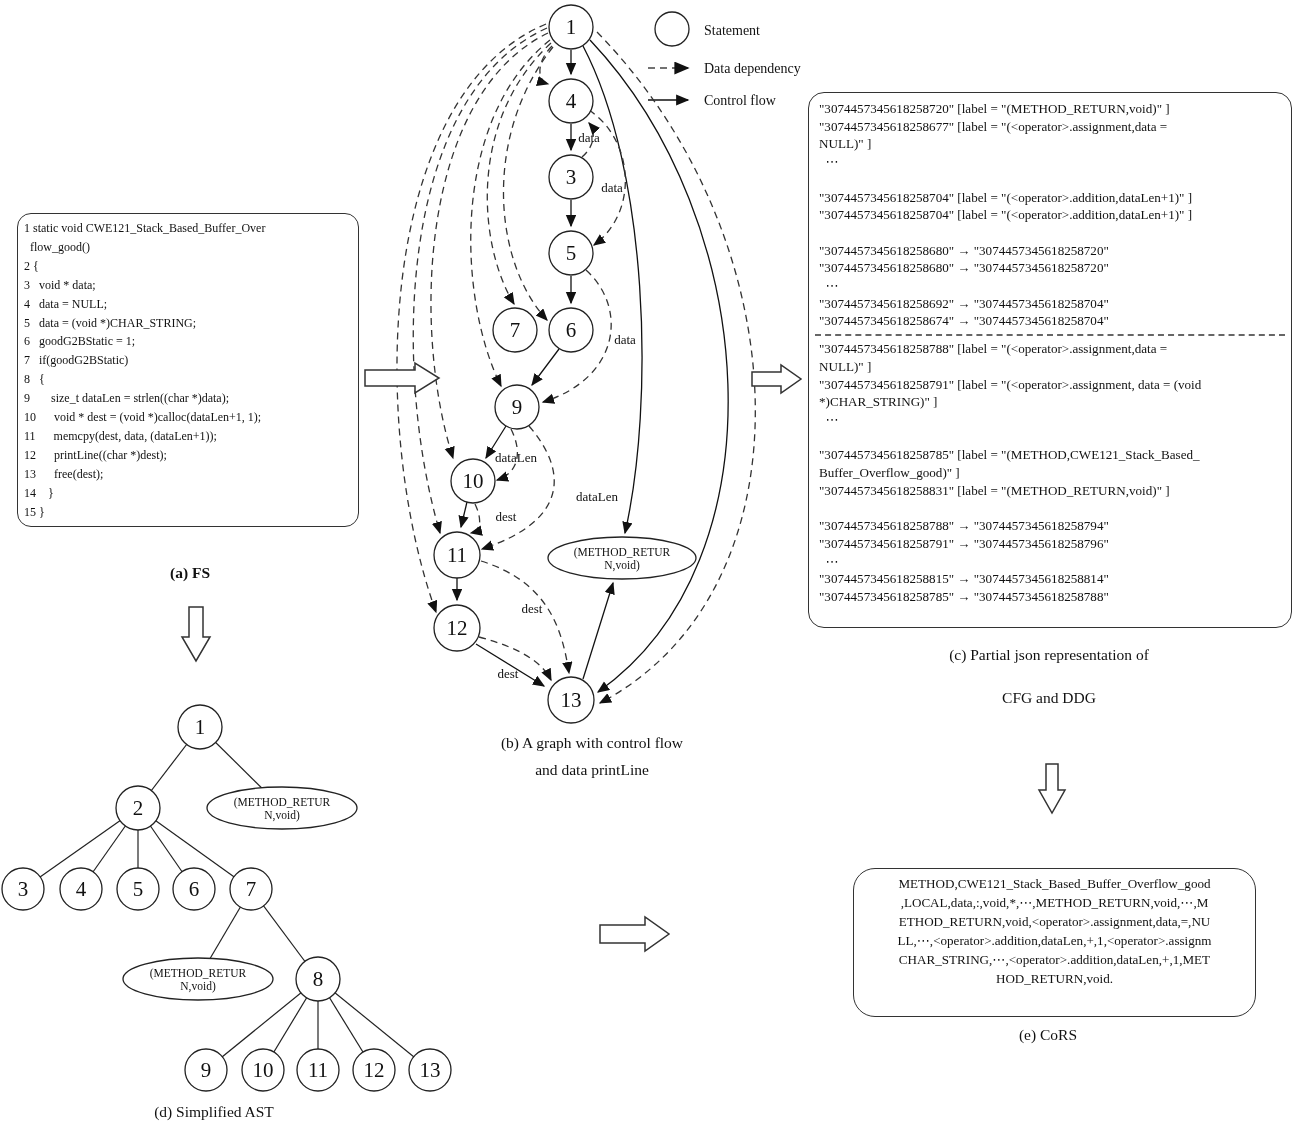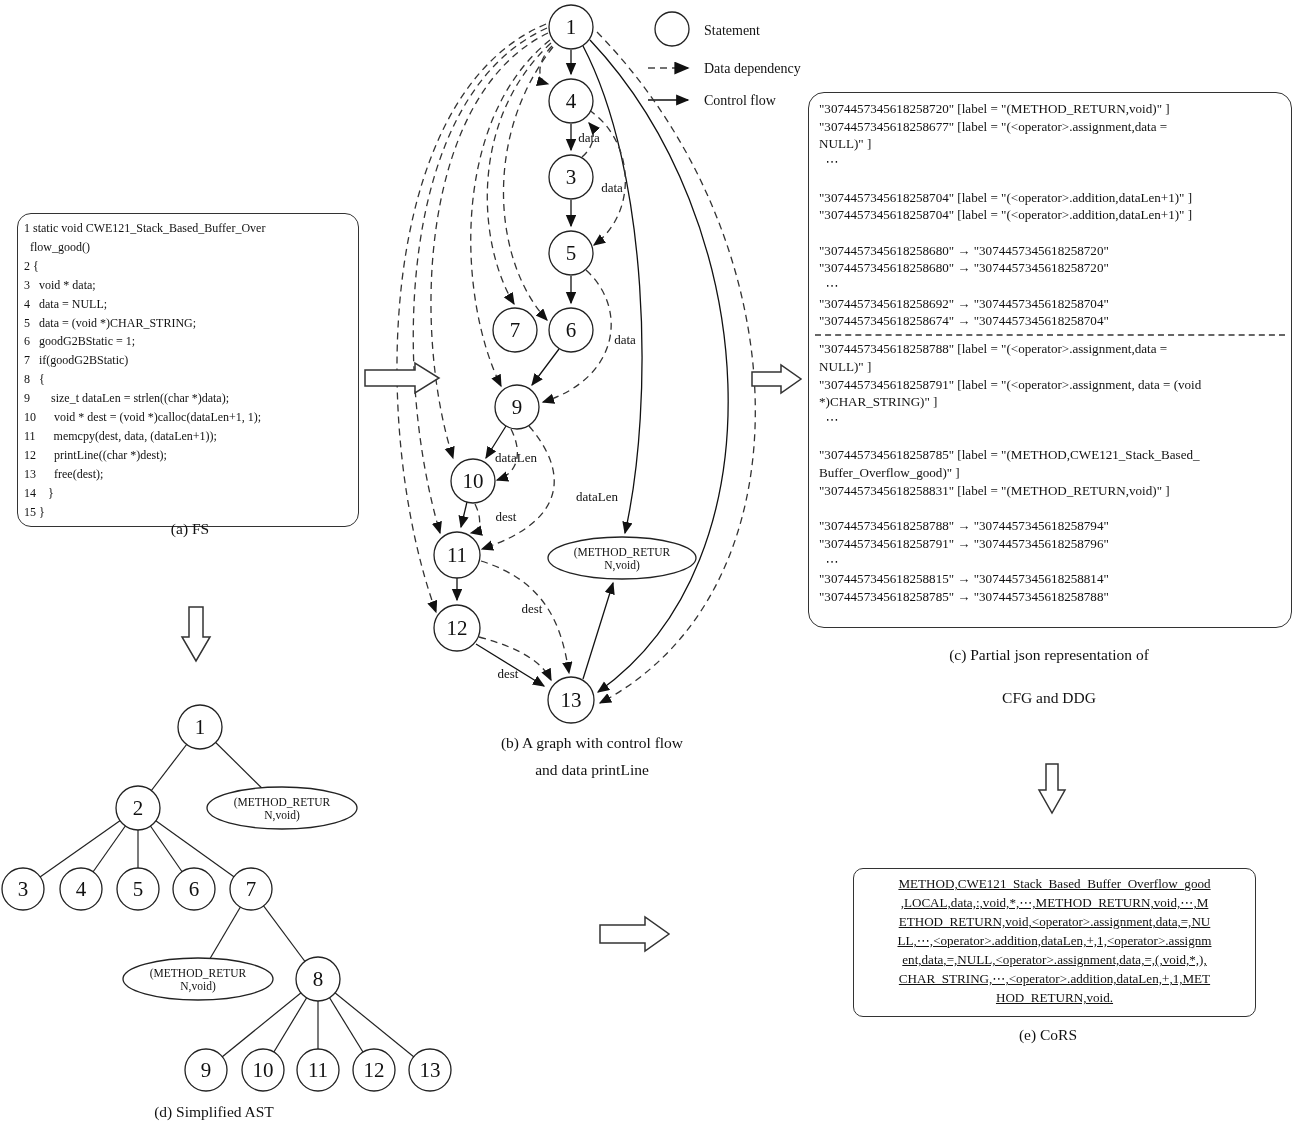--- a/index.html
+++ b/index.html
@@ -6,21 +6,21 @@
   #canvas{position:relative;width:1296px;height:1135px;background:#fff;overflow:hidden;
           font-family:"Liberation Serif", serif;color:#111;}
   #fig-svg{position:absolute;left:0;top:0;}
   svg text{font-family:"Liberation Serif", serif;fill:#111;}
   .panel{position:absolute;border:1.4px solid #333;border-radius:14px;background:#fff;box-sizing:border-box;}
   #panel-a{left:17px;top:213px;width:342px;height:314px;padding:5px 6px;}
   #panel-a .codeline{font-size:12px;line-height:18.9px;white-space:pre;}
   #panel-c{left:808px;top:92px;width:484px;height:536px;padding:7px 10px;border-radius:16px;}
   .jsonline{font-size:13.1px;line-height:17.7px;min-height:17.7px;white-space:pre-wrap;}
   #c-divider{border-top:2px dashed #666;margin:4px 0 4px -4px;width:470px;}
-  #panel-e{left:853px;top:868px;width:403px;height:149px;padding:5px 7px;border-radius:10px;text-decoration:underline;}
+  #panel-e{left:853px;top:868px;width:403px;height:149px;padding:5px 7px;border-radius:22px;}
   #panel-e .corsline{font-size:13.1px;line-height:19px;min-height:19px;white-space:pre;text-align:center;}
   .caption{position:absolute;font-size:15.5px;text-align:center;transform:translateX(-50%);white-space:nowrap;}
 </style>
 </head>
 <body>
 
 <div id="canvas">
 
   <svg id="fig-svg" width="1296" height="1135" viewBox="0 0 1296 1135">
     <defs>
@@ -175,21 +175,21 @@
       <div class="codeline">7   if(goodG2BStatic)</div>
       <div class="codeline">8   {</div>
       <div class="codeline">9       size_t dataLen = strlen((char *)data);</div>
       <div class="codeline">10      void * dest = (void *)calloc(dataLen+1, 1);</div>
       <div class="codeline">11      memcpy(dest, data, (dataLen+1));</div>
       <div class="codeline">12      printLine((char *)dest);</div>
       <div class="codeline">13      free(dest);</div>
       <div class="codeline">14    }</div>
       <div class="codeline">15 }</div>
     </div>
-  <div class="caption" style="left:190px;top:520px;">(a) FS</div>
+  <div class="caption" style="left:190px;top:564px;font-weight:bold;">(a) FS</div>
 
   <div class="caption" style="left:592px;top:734px;">(b) A graph with control flow</div>
   <div class="caption" style="left:592px;top:761px;">and data printLine</div>
 
   <div id="panel-c" class="panel">
     <div>
         <div class="jsonline">"3074457345618258720" [label = "(METHOD_RETURN,void)" ]</div>
         <div class="jsonline">"3074457345618258677" [label = "(&lt;operator&gt;.assignment,data =</div>
         <div class="jsonline">NULL)" ]</div>
         <div class="jsonline">  ⋯</div>
@@ -225,19 +225,18 @@
   <div class="caption" style="left:1049px;top:646px;">(c) Partial json representation of</div>
   <div class="caption" style="left:1049px;top:689px;">CFG and DDG</div>
 
   <div class="caption" style="left:214px;top:1103px;">(d) Simplified AST</div>
 
   <div id="panel-e" class="panel">
       <div class="corsline">METHOD,CWE121_Stack_Based_Buffer_Overflow_good</div>
       <div class="corsline">,LOCAL,data,:,void,*,⋯,METHOD_RETURN,void,⋯,M</div>
       <div class="corsline">ETHOD_RETURN,void,&lt;operator&gt;.assignment,data,=,NU</div>
       <div class="corsline">LL,⋯,&lt;operator&gt;.addition,dataLen,+,1,&lt;operator&gt;.assignm</div>
-      <div class="corsline">ent,data,=,NULL,&lt;operator&gt;.assignment,data,=,(,void,*,),</div>
       <div class="corsline">CHAR_STRING,⋯,&lt;operator&gt;.addition,dataLen,+,1,MET</div>
       <div class="corsline">HOD_RETURN,void.</div>
     </div>
   <div class="caption" style="left:1048px;top:1026px;">(e) CoRS</div>
 
 </div>
 
 </body></html>

